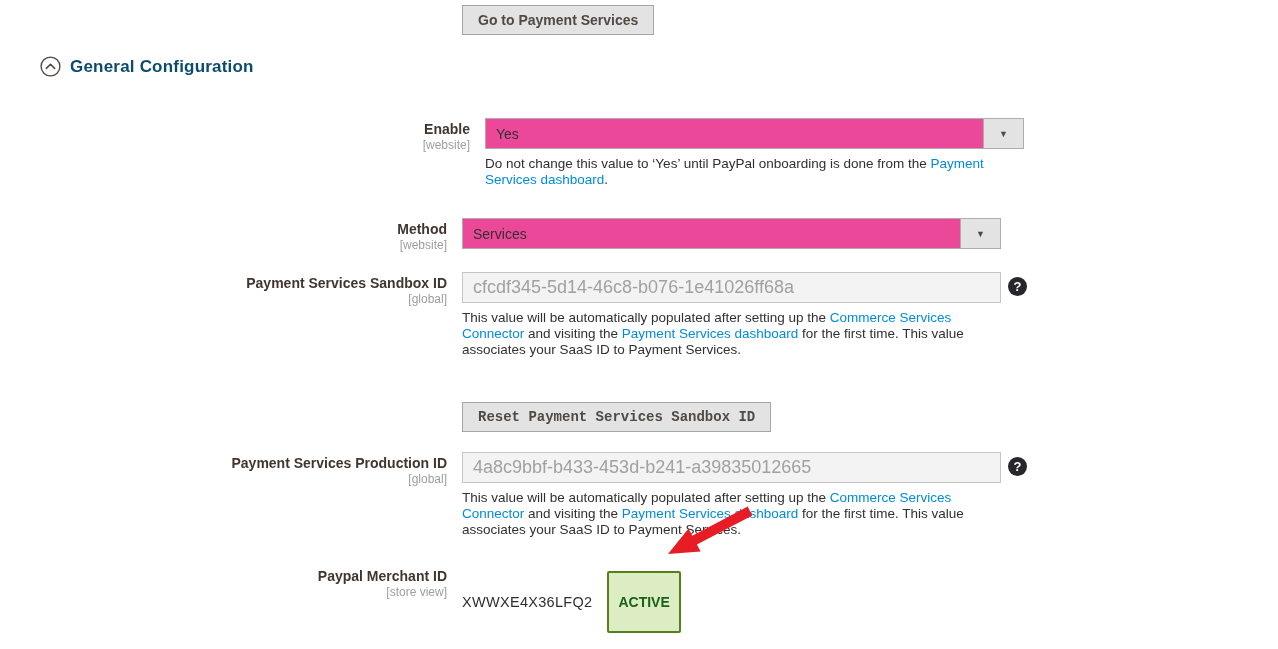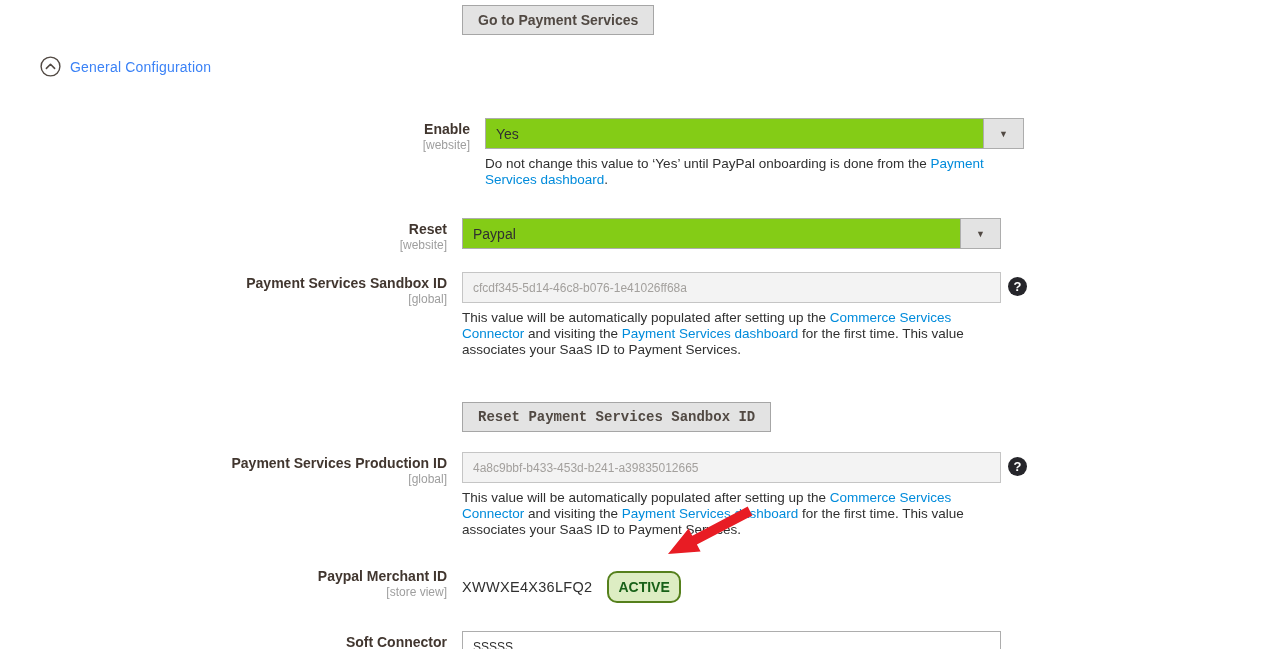--- a/index.html
+++ b/index.html
@@ -10,61 +10,61 @@
     font-family:"Liberation Sans", sans-serif;
   }
   .top-button-row { padding-left:462px; padding-top:5px; }
   .btn {
     display:inline-block; background:#e3e3e3; border:1px solid #a6a6a6;
     color:#514943; font-weight:700; font-size:14px; padding:7px 15px;
     cursor:pointer; font-family:inherit; line-height:1;
   }
   .section-header { margin:21px 0 0 40px; display:flex; align-items:center; cursor:pointer; }
   .collapse-icon { width:21px; height:21px; flex:0 0 auto; }
-  .section-title { font-size:14px; font-weight:400; color:#3b82f6; margin-left:9px; letter-spacing:.2px; }
+  .section-title { font-size:17px; font-weight:700; color:#0c4a6e; margin-left:9px; letter-spacing:.2px; }
 
   .form-row { display:flex; align-items:flex-start; }
   .label-col { width:447px; text-align:right; padding-top:4px; }
   .field-label { font-size:14px; font-weight:700; color:#41362f; line-height:15px; }
   .field-scope { font-size:12px; color:#9e9e9e; line-height:14px; margin-top:1px; }
   .field-col { margin-left:15px; width:539px; position:relative; }
 
   .select-box {
-    height:31px; width:539px; border:1px solid #adadad; background:#84cc16;
+    height:31px; width:539px; border:1px solid #adadad; background:#ec4899;
     display:flex; align-items:stretch; cursor:pointer;
   }
   .select-text { flex:1; display:flex; align-items:center; padding-left:10px; font-size:14px; color:#303030; }
   .caret-box {
     width:40px; background:#e3e3e3; border-left:1px solid #adadad;
     display:flex; align-items:center; justify-content:center;
     font-size:9px; color:#514943;
   }
   .text-input {
     width:539px; height:31px; border:1px solid #adadad; background:#fff;
-    font-size:12px; padding:0 10px; color:#303030; font-family:inherit;
+    font-size:18px; padding:0 10px; color:#303030; font-family:inherit;
   }
   .text-input:disabled {
     background:#f3f3f3; color:#a3a09d; border-color:#c5c5c5;
   }
   .note {
     margin-top:7px; width:545px; font-size:13.5px; line-height:16px; color:#303030;
   }
   .link { color:#008bdb; text-decoration:none; cursor:pointer; }
   .help-icon {
     position:absolute; left:546px; top:5px; width:19px; height:19px;
     border-radius:50%; background:#26262b; color:#ffffff;
     font-size:13px; font-weight:700; display:flex; align-items:center;
     justify-content:center; cursor:pointer; line-height:1;
   }
   .merchant-line { display:flex; align-items:center; padding-top:6px; }
   .merchant-value { font-size:14.5px; color:#303030; letter-spacing:.3px; }
   .badge {
     display:inline-block; margin-left:15px; background:#ddedc3;
     border:2px solid #55801c; color:#186118; font-weight:700;
-    font-size:14px; padding:6px 9px; border-radius:10px; line-height:1.15;
+    font-size:14px; padding:21px 9px; border-radius:2px; line-height:1.15;
   }
   .annot-arrow { position:absolute; left:640px; top:490px; pointer-events:none; }
 
   .mt-heading-gap { margin-top:41px;padding-left:23px; }
   .mt-30 { margin-top:30px; }
   .mt-20 { margin-top:20px; }
   .mt-44 { margin-top:44px; }
   .mt-27 { margin-top:27px; }
   .mt-28 { margin-top:28px; }
   .reset-row { padding-left:462px;font-family:Liberation Mono, monospace; }
@@ -95,26 +95,26 @@
       <span class="caret-box">▼</span>
     </div>
     <div class="note">
       <span>Do not change this value to ‘Yes’ until PayPal onboarding is done from the </span><a class="link">Payment Services dashboard</a><span>.</span>
     </div>
   </div>
 </div>
 
 <div class="form-row mt-30">
   <div class="label-col">
-    <div class="field-label">Reset</div>
+    <div class="field-label">Method</div>
     <div class="field-scope">[website]</div>
   </div>
   <div class="field-col">
     <div class="select-box">
-      <span class="select-text">Paypal</span>
+      <span class="select-text">Services</span>
       <span class="caret-box">▼</span>
     </div>
   </div>
 </div>
 
 <div class="form-row mt-20">
   <div class="label-col">
     <div class="field-label">Payment Services Sandbox ID</div>
     <div class="field-scope">[global]</div>
   </div>

